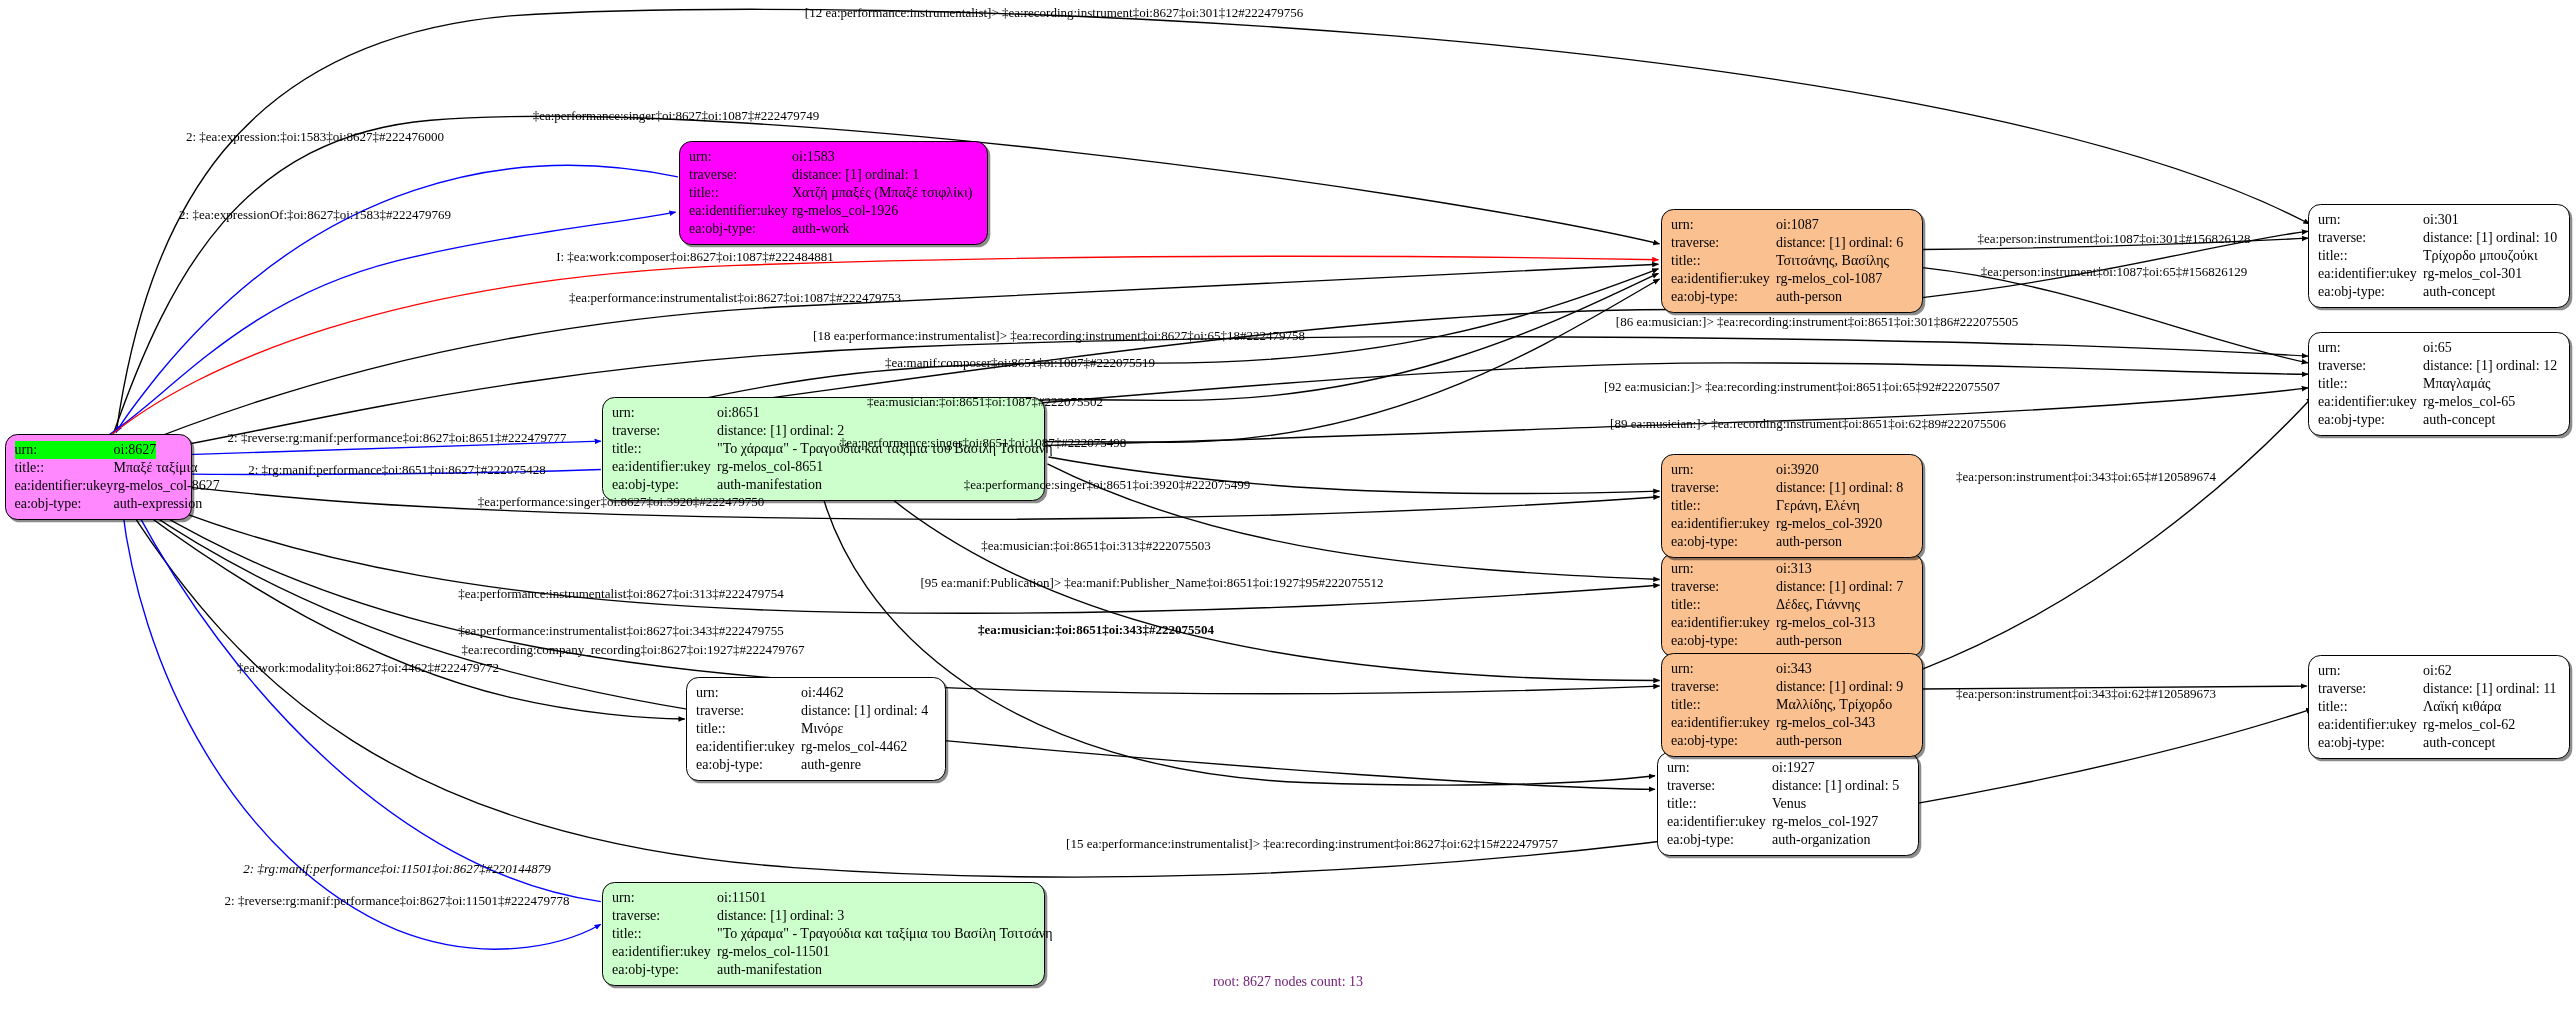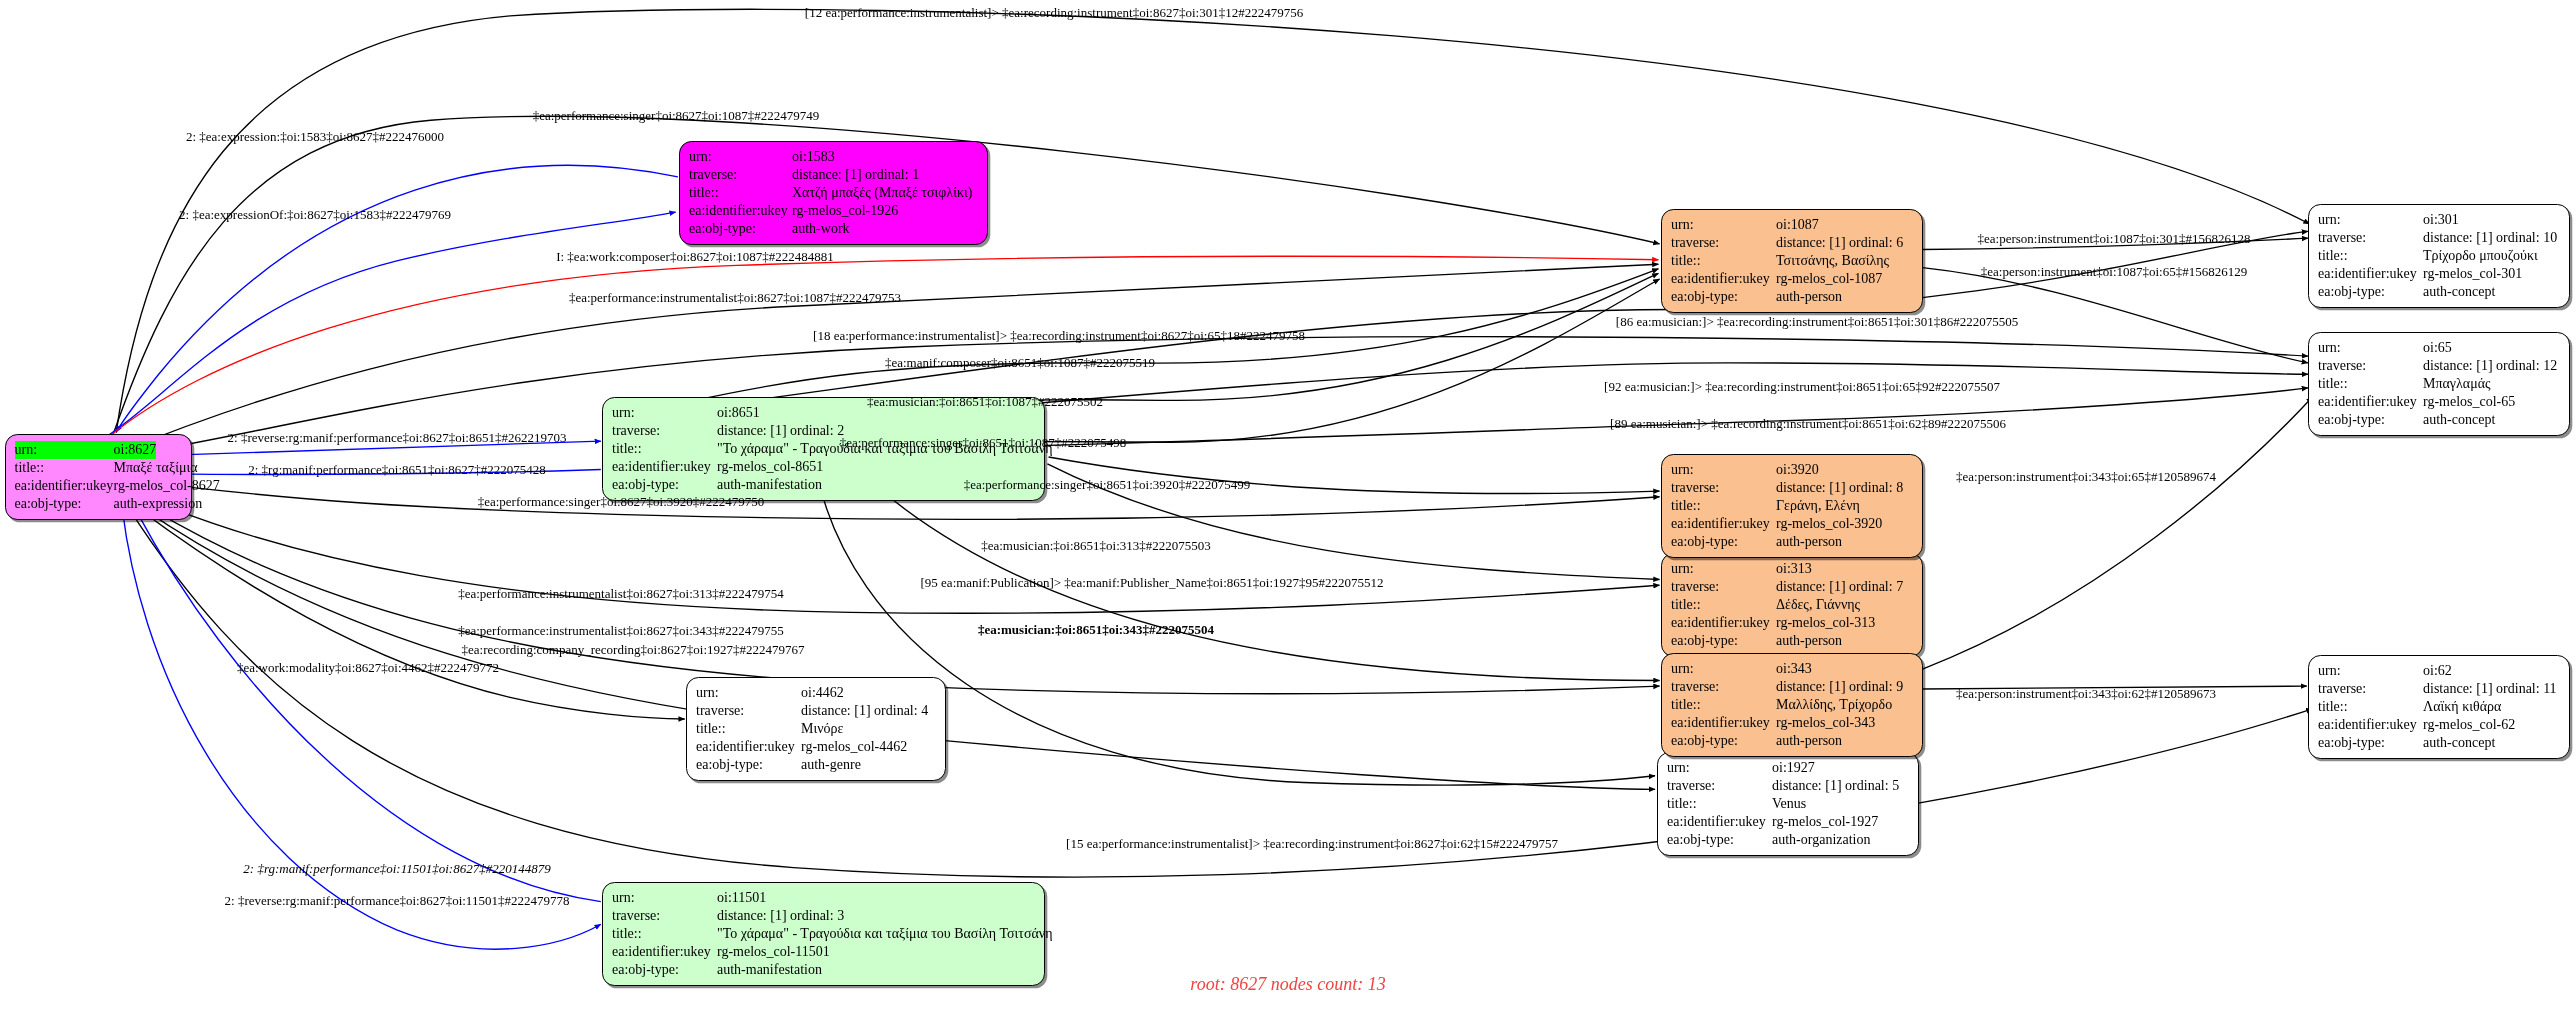--- a/index.html
+++ b/index.html
@@ -8,22 +8,22 @@
   svg.layer{position:absolute;left:0;top:0;width:2576px;height:1015px;overflow:visible;}
   .node{position:absolute;box-sizing:border-box;border:1.1px solid #000;border-radius:12.5px;
         background:#fff;padding:5.7px 9px;}
   .node.shadow{box-shadow:2.3px 2.3px 0 rgba(0,0,0,.45);}
   .row{display:flex;align-items:baseline;white-space:nowrap;line-height:1.30;}
   .k{flex:0 0 auto;font-size:14px;color:#000;}
   .v{flex:0 0 auto;font-size:14px;color:#000;}
   .hl{background:#00ff00;}
   .edge-label{position:absolute;font-size:13px;color:#000;white-space:nowrap;
               transform:translate(-50%,-50%);background:transparent;}
-  .caption{position:absolute;font-size:18px;color:#ef4444;white-space:nowrap;
-           transform:translateX(-50%);font-style:italic;}
+  .caption{position:absolute;font-size:14px;color:#701a75;white-space:nowrap;
+           transform:translateX(-50%);}
   path.e{fill:none;stroke:#000;stroke-width:2.4;}
   path.e.blue{stroke:#0000ff;}
   path.e.red{stroke:#ff0000;}
 </style>
 </head>
 <body>
 
 <div id="root">
   <svg class="layer" id="edges-layer" viewBox="0 0 4545 1790" preserveAspectRatio="none">
     <defs>
@@ -363,21 +363,21 @@
       <div class="edge-label" style="left: 315px; top: 215px;">2: ‡ea:expressionOf:‡oi:8627‡oi:1583‡#222479769</div>
       <div class="edge-label" style="left: 695px; top: 257px;">I: ‡ea:work:composer‡oi:8627‡oi:1087‡#222484881</div>
       <div class="edge-label" style="left: 700px; top: 298px; margin-left: 35px;">‡ea:performance:instrumentalist‡oi:8627‡oi:1087‡#222479753</div>
       <div class="edge-label" style="left: 1059px; top: 336px;">[18 ea:performance:instrumentalist]&gt; ‡ea:recording:instrument‡oi:8627‡oi:65‡18#222479758</div>
       <div class="edge-label" style="left: 1020px; top: 363px;">‡ea:manif:composer‡oi:8651‡oi:1087‡#222075519</div>
       <div class="edge-label" style="left: 985px; top: 402px;">‡ea:musician:‡oi:8651‡oi:1087‡#222075502</div>
       <div class="edge-label" style="left: 983px; top: 443px;">‡ea:performance:singer‡oi:8651‡oi:1087‡#222075498</div>
       <div class="edge-label" style="left: 1817px; top: 322px;">[86 ea:musician:]&gt; ‡ea:recording:instrument‡oi:8651‡oi:301‡86#222075505</div>
       <div class="edge-label" style="left: 1802px; top: 387px;">[92 ea:musician:]&gt; ‡ea:recording:instrument‡oi:8651‡oi:65‡92#222075507</div>
       <div class="edge-label" style="left: 1808px; top: 424px;">[89 ea:musician:]&gt; ‡ea:recording:instrument‡oi:8651‡oi:62‡89#222075506</div>
-      <div class="edge-label" style="left: 397px; top: 438px;">2: ‡reverse:rg:manif:performance‡oi:8627‡oi:8651‡#262219703</div>
+      <div class="edge-label" style="left: 397px; top: 438px;">2: ‡reverse:rg:manif:performance‡oi:8627‡oi:8651‡#222479777</div>
       <div class="edge-label" style="left: 397px; top: 470px;">2: ‡rg:manif:performance‡oi:8651‡oi:8627‡#222075428</div>
       <div class="edge-label" style="left: 1107px; top: 485px;">‡ea:performance:singer‡oi:8651‡oi:3920‡#222075499</div>
       <div class="edge-label" style="left: 621px; top: 502px;">‡ea:performance:singer‡oi:8627‡oi:3920‡#222479750</div>
       <div class="edge-label" style="left: 1096px; top: 546px;">‡ea:musician:‡oi:8651‡oi:313‡#222075503</div>
       <div class="edge-label" style="left: 621px; top: 594px;">‡ea:performance:instrumentalist‡oi:8627‡oi:313‡#222479754</div>
       <div class="edge-label" style="left: 1096px; top: 630px; font-weight: bold;">‡ea:musician:‡oi:8651‡oi:343‡#222075504</div>
       <div class="edge-label" style="left: 621px; top: 631px;">‡ea:performance:instrumentalist‡oi:8627‡oi:343‡#222479755</div>
       <div class="edge-label" style="left: 1152px; top: 583px;">[95 ea:manif:Publication]&gt; ‡ea:manif:Publisher_Name‡oi:8651‡oi:1927‡95#222075512</div>
       <div class="edge-label" style="left: 633px; top: 650px;">‡ea:recording:company_recording‡oi:8627‡oi:1927‡#222479767</div>
       <div class="edge-label" style="left: 368px; top: 668px;">‡ea:work:modality‡oi:8627‡oi:4462‡#222479772</div>

